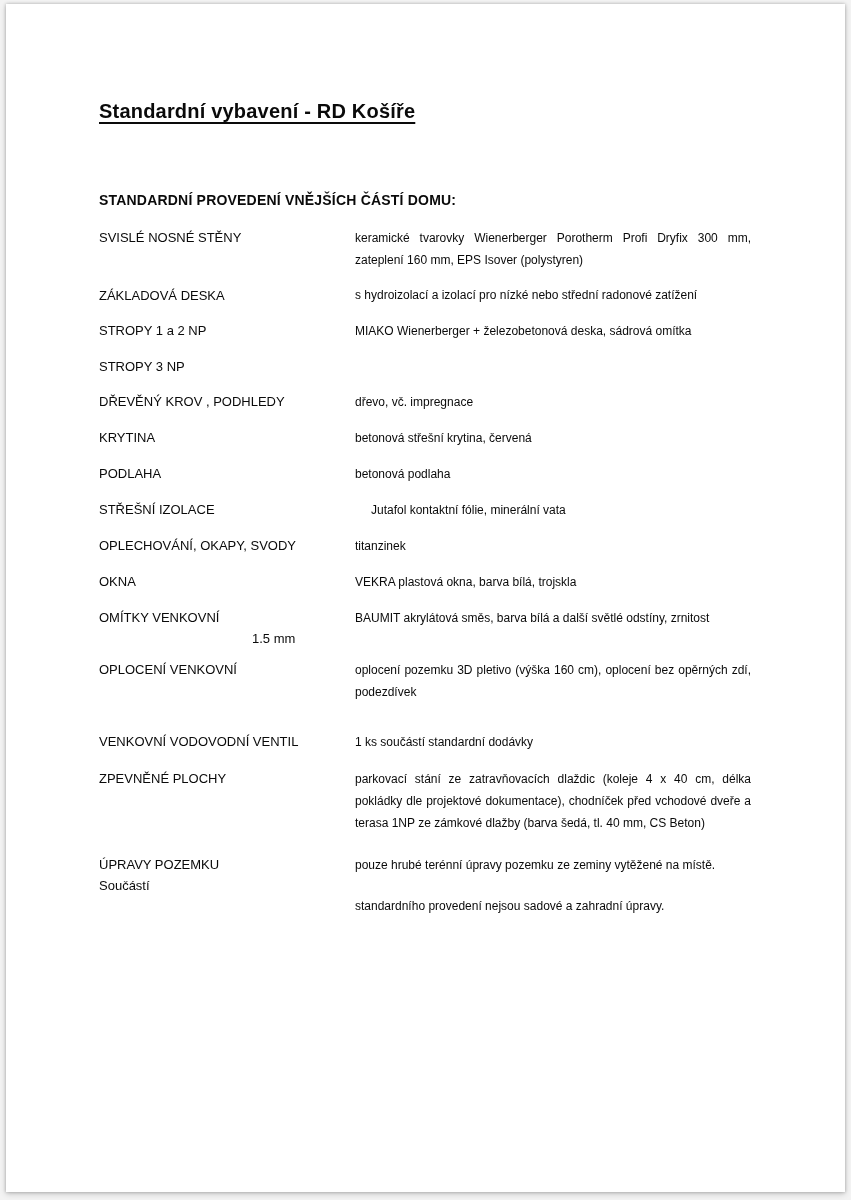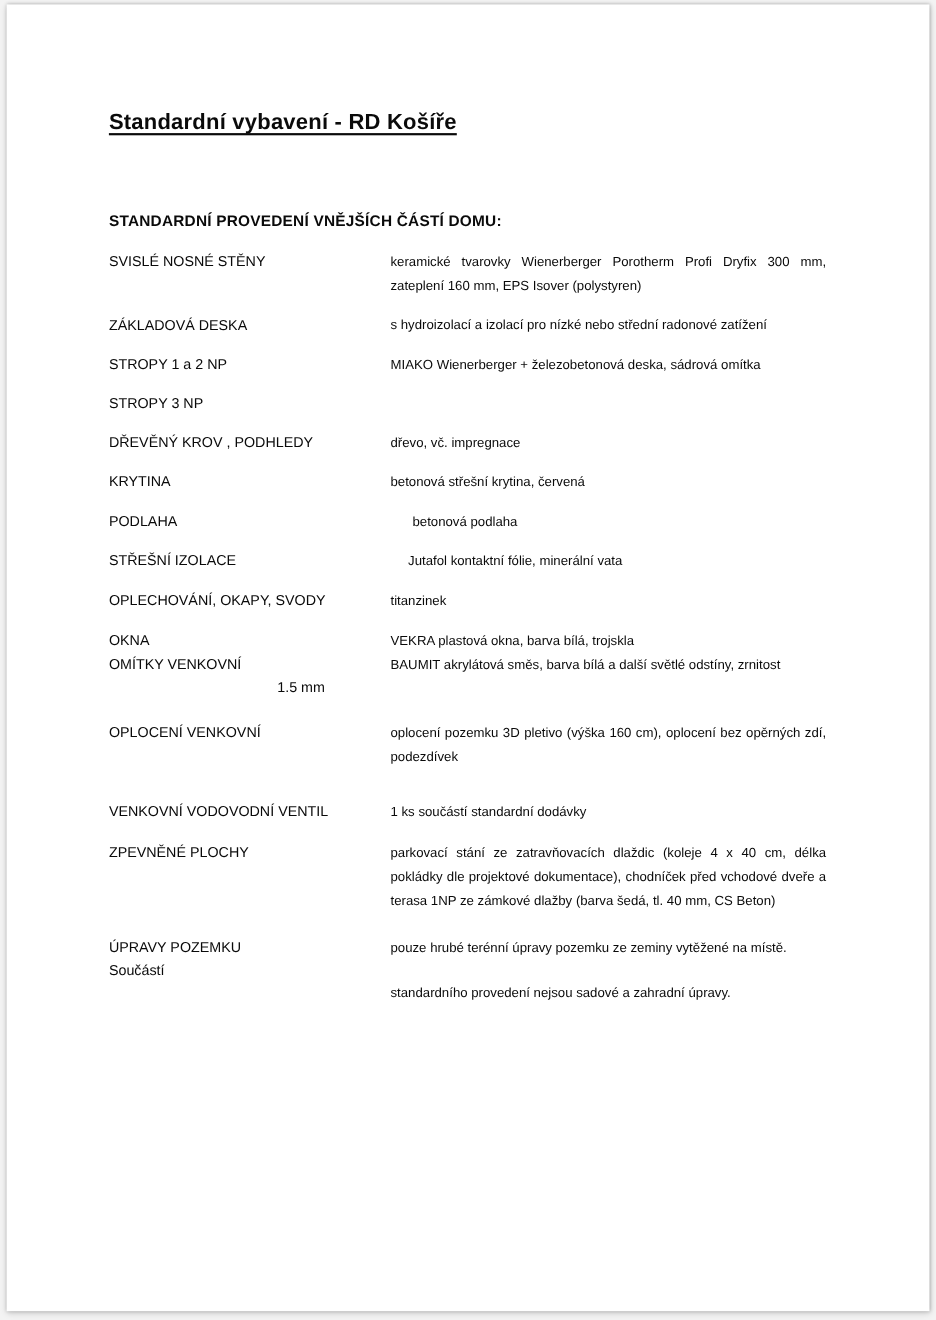--- a/index.html
+++ b/index.html
@@ -128,21 +128,21 @@
 
   <div class="spec-row" style="margin-bottom: 14px;">
     <div class="spec-label">
             <div class="label-line">KRYTINA</div>
           </div>
     <div class="spec-value">
             <div class="value-para single">betonová střešní krytina, červená</div>
           </div>
   </div>
 
-  <div class="spec-row" style="margin-bottom: 14px; gap: 20px;">
+  <div class="spec-row" style="margin-bottom: 14px;">
     <div class="spec-label">
             <div class="label-line">PODLAHA</div>
           </div>
     <div class="spec-value">
             <div class="value-para single">betonová podlaha</div>
           </div>
   </div>
 
   <div class="spec-row" style="margin-bottom: 14px; gap: 16px;">
     <div class="spec-label">
@@ -155,30 +155,30 @@
 
   <div class="spec-row" style="margin-bottom: 14px;">
     <div class="spec-label">
             <div class="label-line">OPLECHOVÁNÍ, OKAPY, SVODY</div>
           </div>
     <div class="spec-value">
             <div class="value-para">titanzinek</div>
           </div>
   </div>
 
-  <div class="spec-row" style="">
+  <div class="spec-row" style="margin-bottom: 14px;">
     <div class="spec-label">
             <div class="label-line">OKNA</div>
           </div>
     <div class="spec-value">
             <div class="value-para single">VEKRA plastová okna, barva bílá, trojskla</div>
           </div>
   </div>
 
-  <div class="spec-row" style="margin-bottom: 20px;">
+  <div class="spec-row" style="margin-bottom: 10px;">
     <div class="spec-label">
             <div class="label-line">OMÍTKY VENKOVNÍ</div>
             <div class="label-line" style="padding-left: 153px;">1.5 mm</div>
           </div>
     <div class="spec-value">
             <div class="value-para">BAUMIT akrylátová směs, barva bílá a další světlé odstíny, zrnitost</div>
           </div>
   </div>
 
   <div class="spec-row" style="margin-bottom: 28px;">

